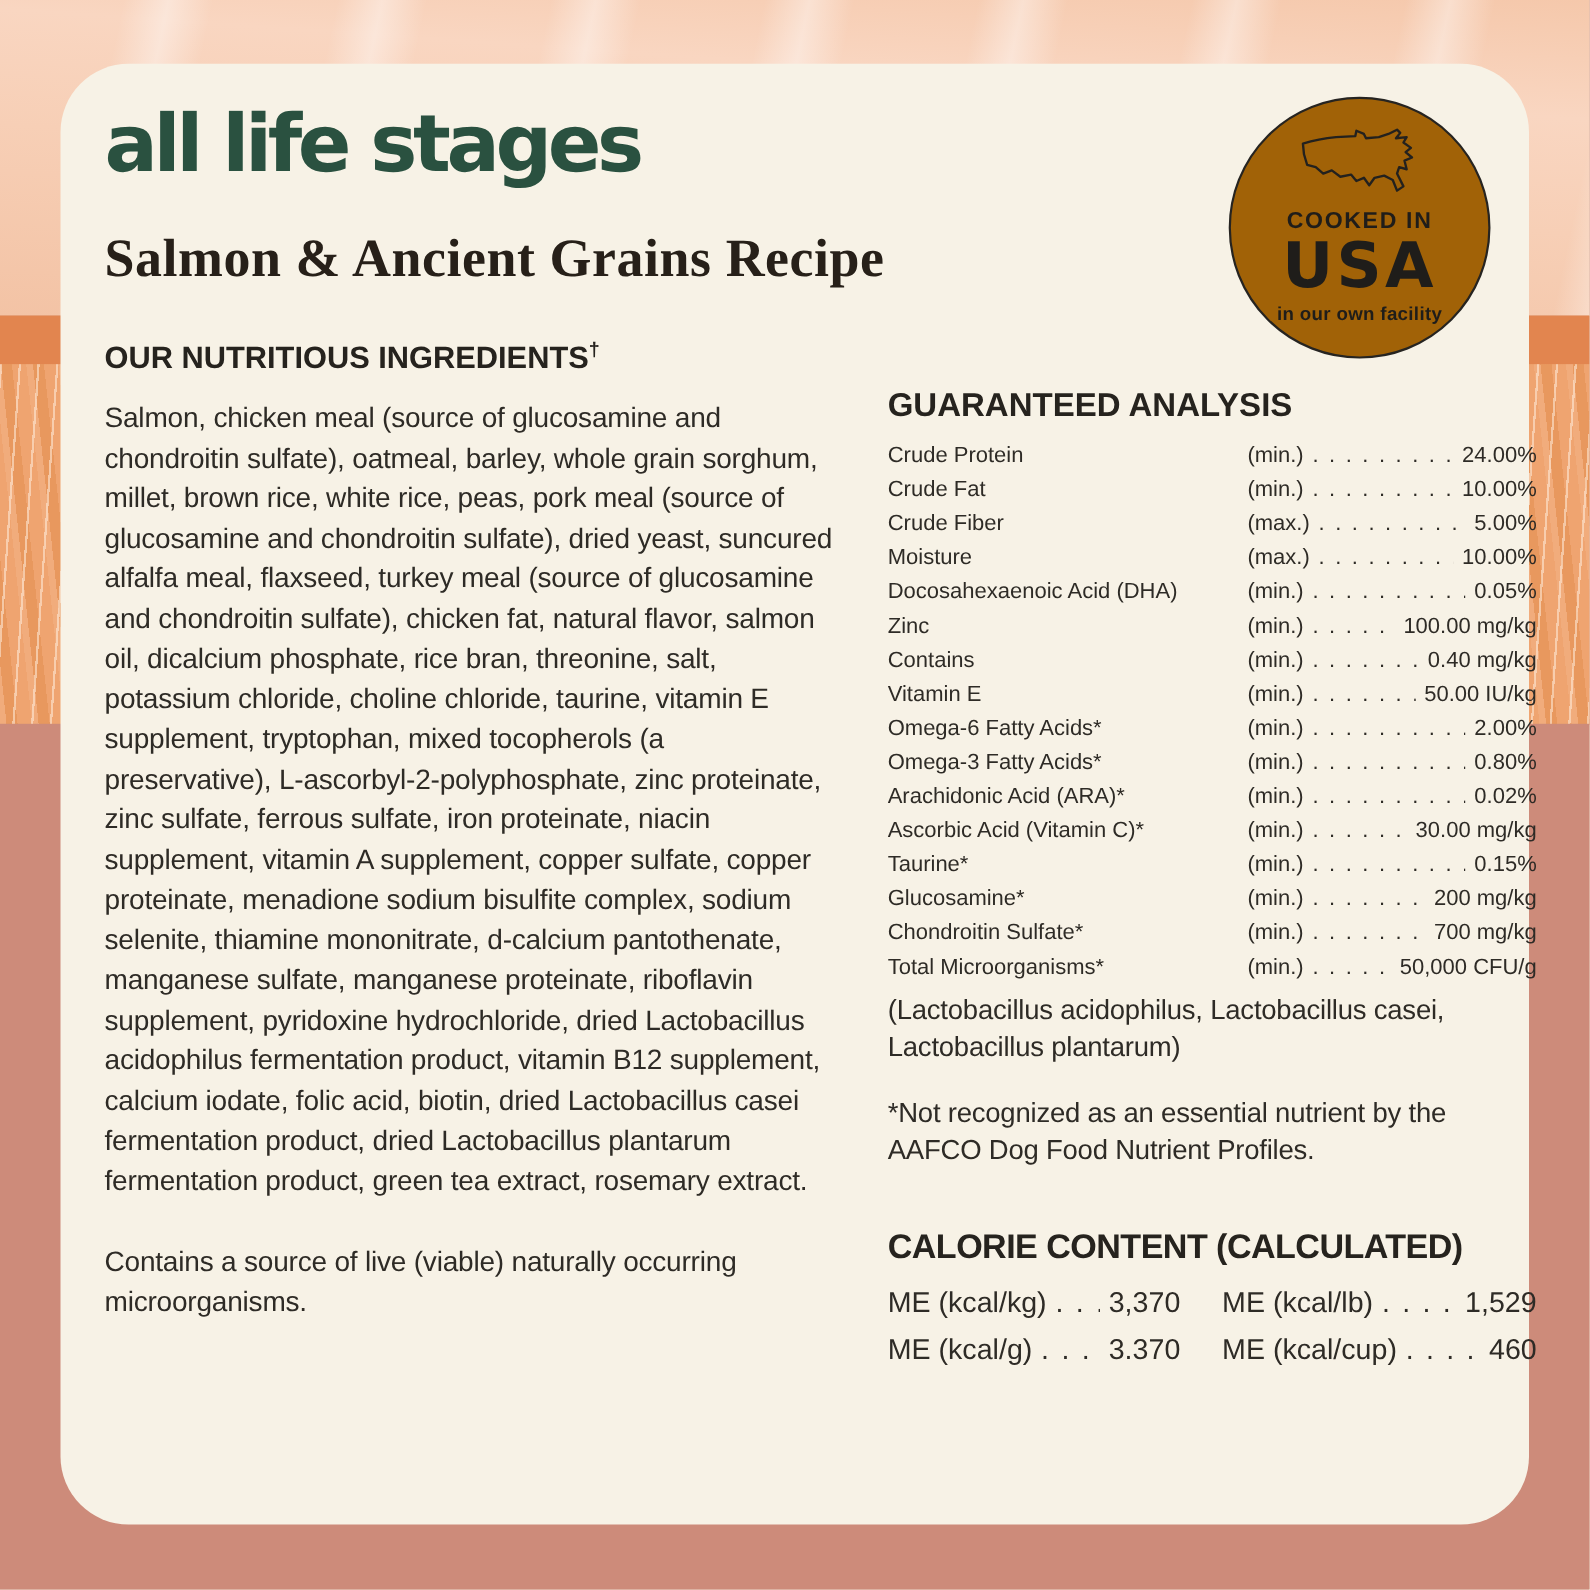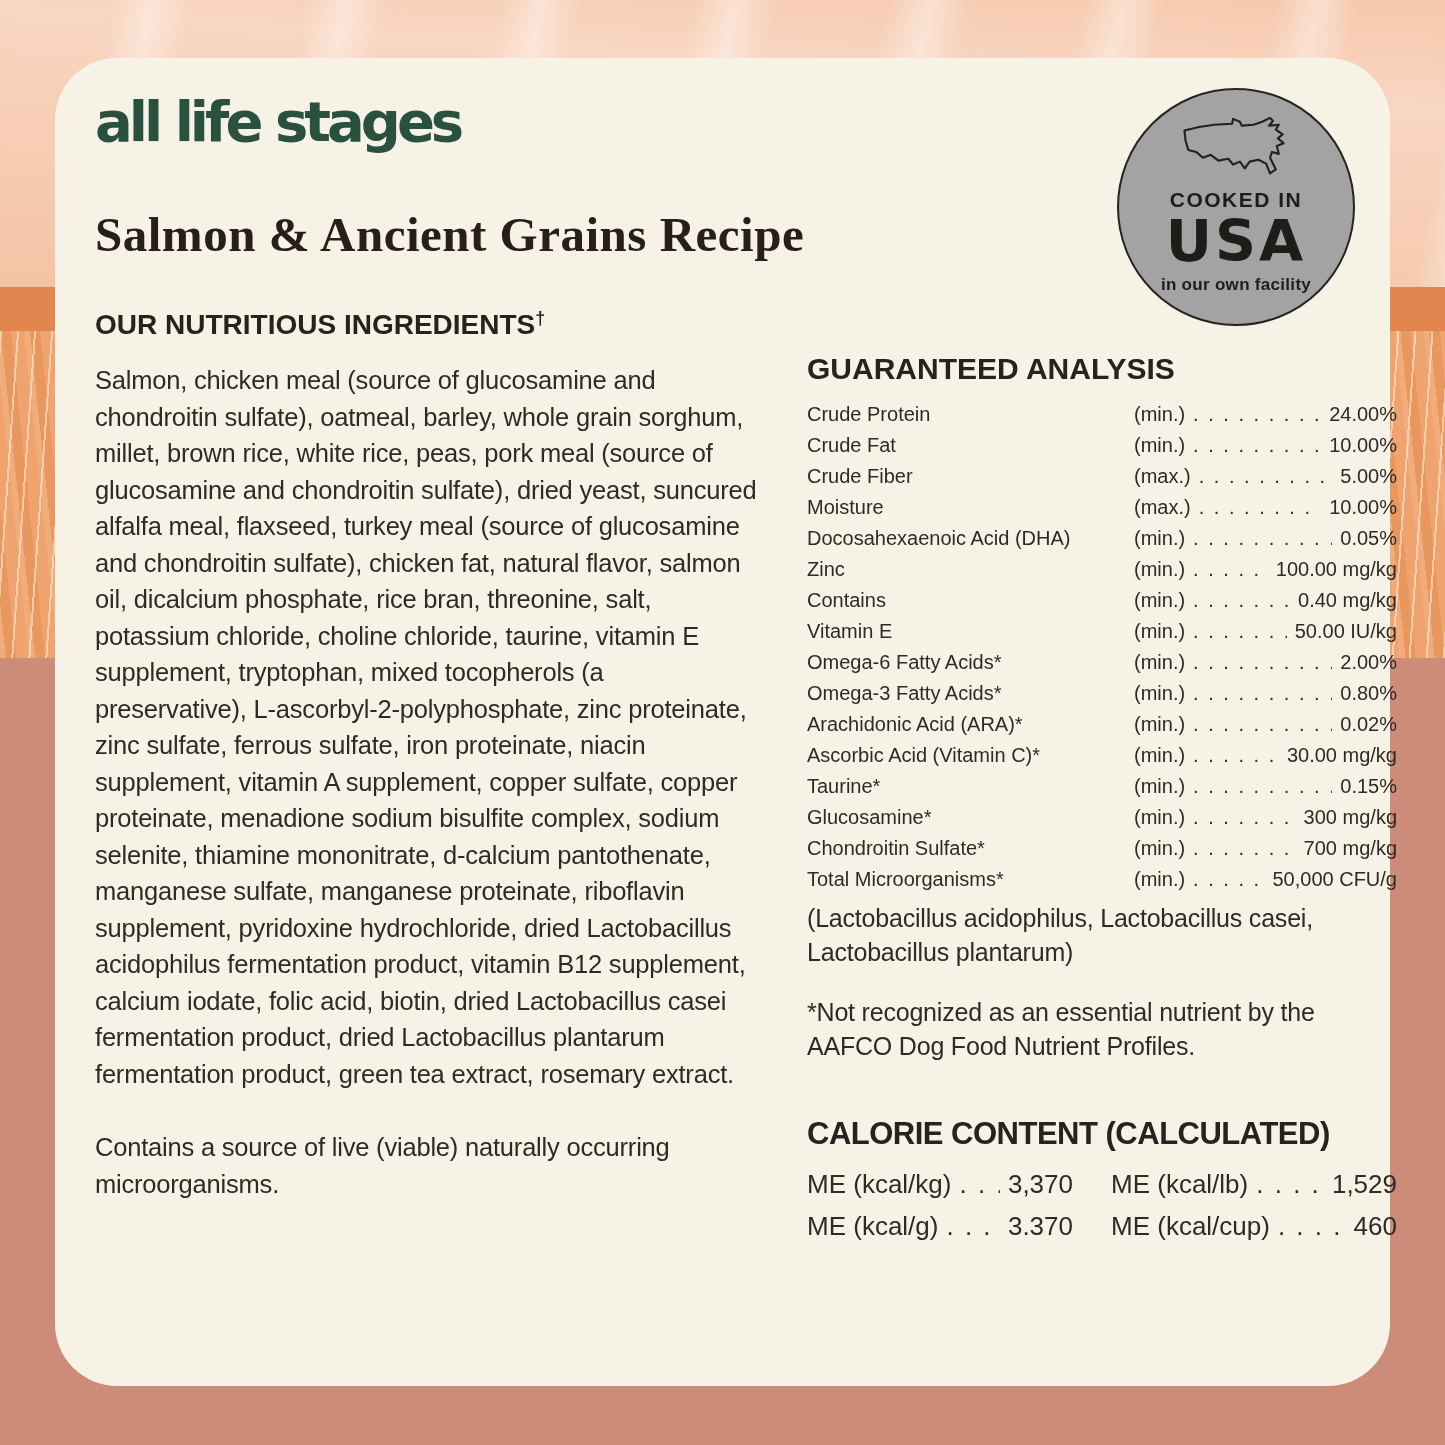--- a/index.html
+++ b/index.html
@@ -17,28 +17,28 @@
       repeating-linear-gradient(94deg, rgba(255,239,224,.55) 0 2px, rgba(255,239,224,0) 2px 17px),
       repeating-linear-gradient(84deg,#f1ac7c 0 6px,#e8985e 6px 16px,#efa470 16px 29px),#eb9e6a;}
   .bg-rose{position:absolute;top:658px;left:0;right:0;bottom:0;background:#cd8b7a;}
 
   
   .card{position:absolute;left:55px;top:58px;width:1335px;height:1328px;
     background:#f7f2e6;border-radius:62px;}
 
   .title{position:absolute;left:40px;top:36px;margin:0;
     font-family:"DejaVu Sans",sans-serif;font-weight:bold;
-    font-size:56px;letter-spacing:-4px;color:#2a5140;line-height:1;}
+    font-size:72px;letter-spacing:-4px;color:#2a5140;line-height:1;}
   .subtitle{position:absolute;left:40px;top:150px;margin:0;
     font-family:"Liberation Serif",serif;font-weight:bold;
     font-size:49px;letter-spacing:.5px;color:#272019;line-height:1.1;text-align:center;}
 
   
   .badge{position:absolute;left:1062px;top:30px;width:238px;height:238px;
-    border:2px solid #262421;border-radius:50%;background:#a3a3a3;
+    border:2px solid #262421;border-radius:50%;background:#a16207;
     box-sizing:border-box;text-align:center;color:#1f1d1a;}
   .usa-map{width:118px;height:70px;margin-top:24px;}
   .badge-line1{font-size:21px;font-weight:bold;letter-spacing:1.5px;margin-top:0;}
   .badge-line2{font-family:"DejaVu Sans",sans-serif;font-size:57px;font-weight:bold;
     letter-spacing:3px;line-height:1;margin-top:1px;}
   .badge-line3{font-size:17px;font-weight:bold;letter-spacing:.3px;margin-top:5px;}
 
   
   .col-left{position:absolute;left:40px;top:250px;width:665px;color:#2e2b26;}
   .col-right{position:absolute;left:752px;top:294px;width:590px;color:#2e2b26;}
@@ -190,21 +190,21 @@
             <span class="ga-name">Taurine*</span>
             <span class="ga-basis">(min.)</span>
             <span class="leader"></span>
             <span class="ga-value">0.15%</span>
           </div>
 
           <div class="ga-row">
             <span class="ga-name">Glucosamine*</span>
             <span class="ga-basis">(min.)</span>
             <span class="leader"></span>
-            <span class="ga-value">300 mg/kg</span>
+            <span class="ga-value">200 mg/kg</span>
           </div>
 
           <div class="ga-row">
             <span class="ga-name">Chondroitin Sulfate*</span>
             <span class="ga-basis">(min.)</span>
             <span class="leader"></span>
             <span class="ga-value">700 mg/kg</span>
           </div>
 
           <div class="ga-row">

